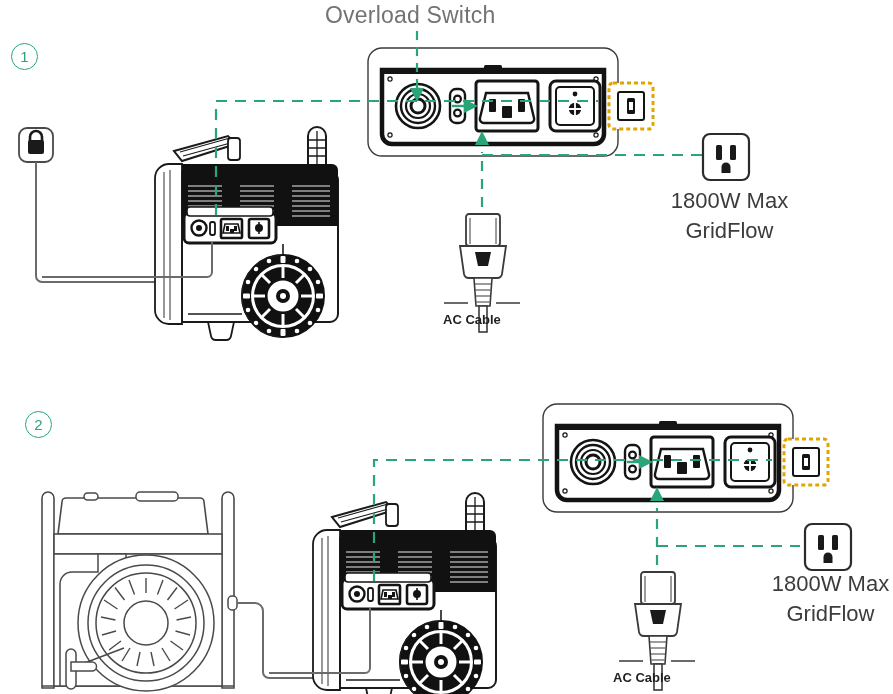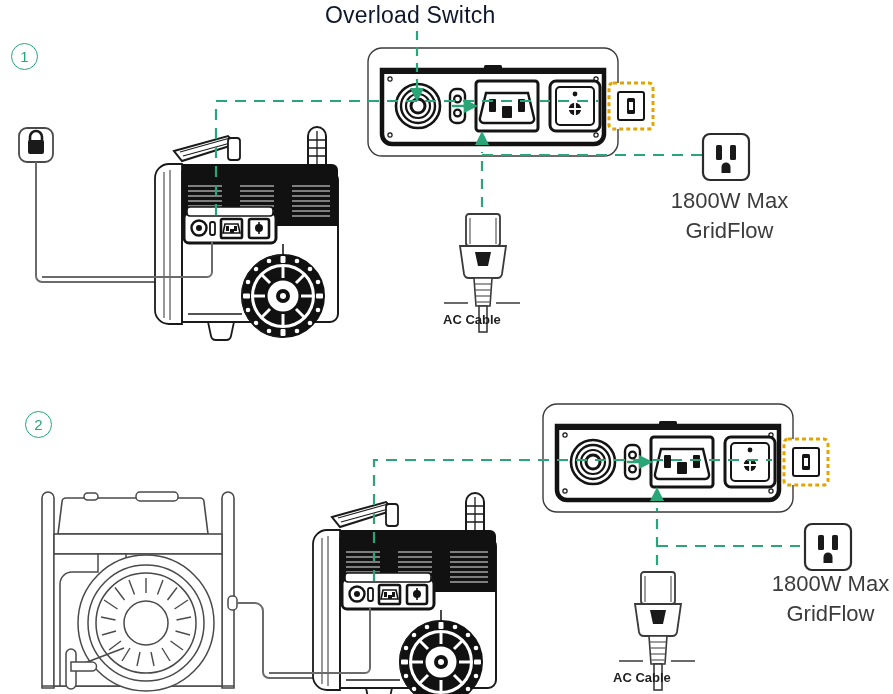--- a/index.html
+++ b/index.html
@@ -5,21 +5,21 @@
   html,body{margin:0;padding:0;background:#ffffff;}
   body{
     width:893px;height:694px;position:relative;overflow:hidden;
     font-family:"Liberation Sans", sans-serif;
     color:#3a3a3a;
   }
   .stage{position:absolute;inset:0;}
   svg.layer{position:absolute;left:0;top:0;width:893px;height:694px;}
   .txt{position:absolute;white-space:nowrap;}
   #title-overload-switch{
-    left:325px;top:2px;font-size:23px;font-weight:300;letter-spacing:.2px;color:#0f172a;
+    left:325px;top:2px;font-size:23px;font-weight:300;letter-spacing:.2px;color:#737373;
   }
   #label-gridflow-1{left:657px;top:186px;font-size:22px;font-weight:300;color:#3c3c3c;text-align:center;width:145px;line-height:30px;}
   #label-gridflow-2{left:768px;top:569px;font-size:22px;font-weight:300;color:#3c3c3c;text-align:center;width:125px;line-height:30px;}
   #label-ac-cable-1{left:443px;top:312px;font-size:13px;font-weight:bold;color:#1f1f1f;}
   #label-ac-cable-2{left:613px;top:670px;font-size:13px;font-weight:bold;color:#1f1f1f;}
   .stepnum{
     position:absolute;width:25px;height:25px;border-radius:50%;
     border:1.6px solid #2aa577;color:#2aa577;font-size:15px;font-weight:400;
     display:flex;align-items:center;justify-content:center;
   }

